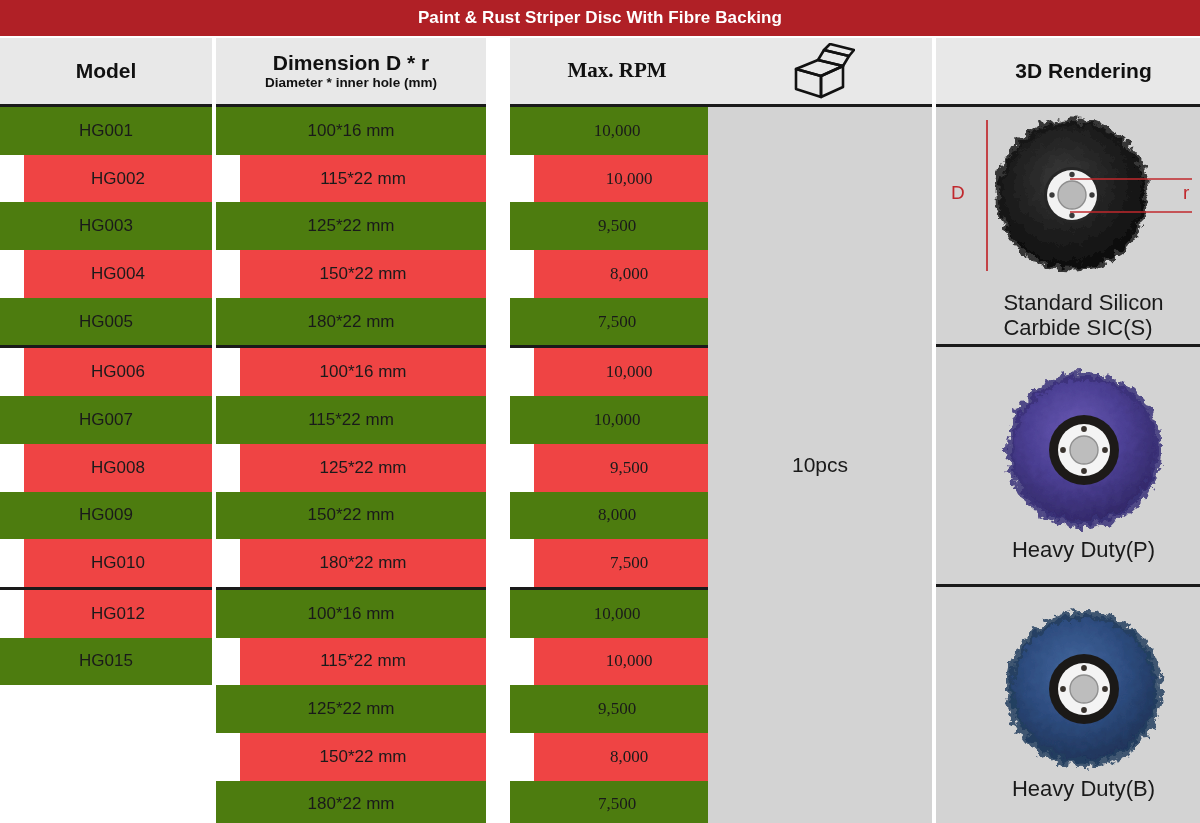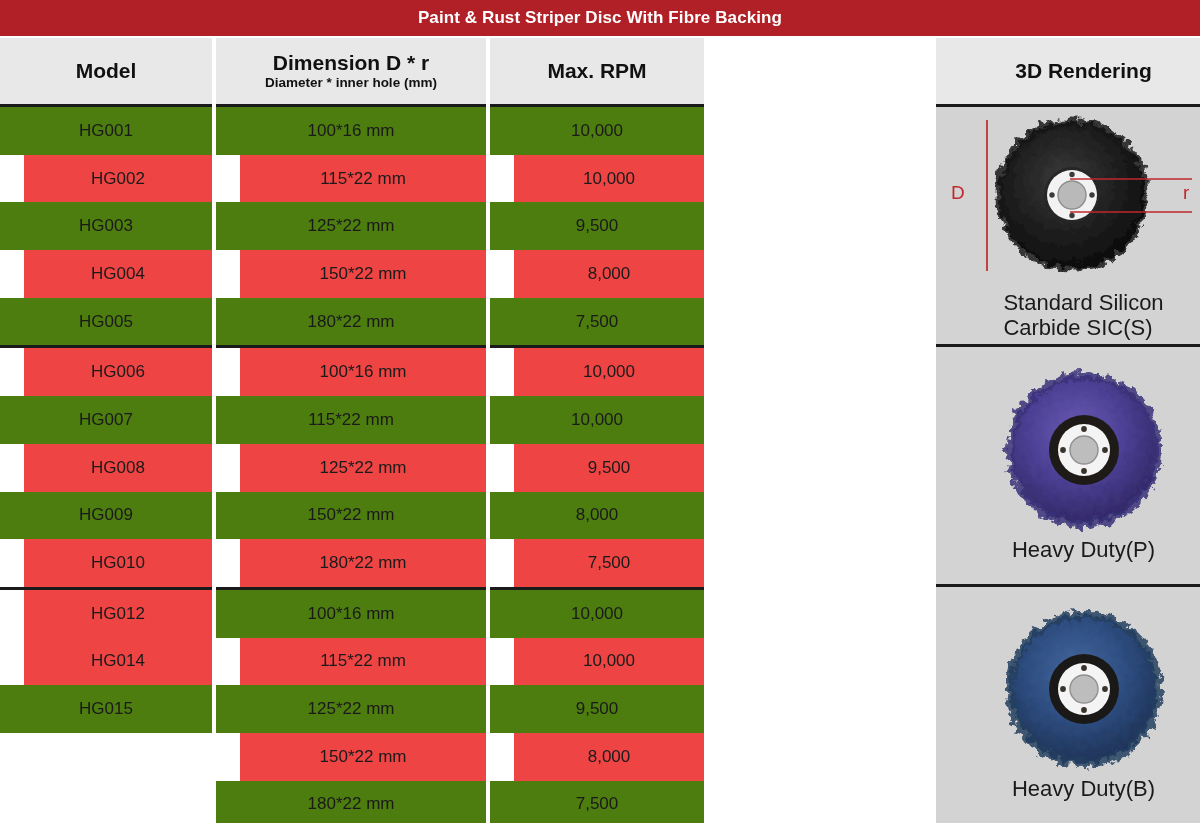--- a/index.html
+++ b/index.html
@@ -39,21 +39,21 @@
   
   .col {
     position: absolute;
     top: 38px;
     bottom: 0;
     background: #ffffff;
     overflow: hidden;
   }
   .col-model     { left: 0px;   width: 212px; }
   .col-dim       { left: 216px; width: 270px; }
-  .col-rpm       { left: 490px; width: 214px; }
+  .col-rpm       { left: 510px; width: 214px; font-family: Liberation Serif, serif; }
   .col-pack      { left: 708px; width: 224px; }
   .col-render    { left: 936px; width: 264px; padding-left: 31px; }
 
   
   .hcell {
     position: absolute;
     left: 0; right: 0; top: 0;
     height: 66px;
     background: #e8e8e8;
     display: flex;
@@ -214,23 +214,20 @@
         <div class="row shade-dark">
           <span>HG009</span>
         </div>
         <div class="row shade-light">
           <span>HG010</span>
         </div>
         <div class="grouprule"></div>
         <div class="row shade-light">
           <span>HG012</span>
         </div>
-        <div class="row shade-light">
-          <span>HG014</span>
-        </div>
         <div class="row shade-dark">
           <span>HG015</span>
         </div>
       </div>
   </div>
 
   <div class="col col-dim">
     <div class="hcell">
       <div class="h-main">Dimension D * r</div>
       <div class="h-sub">Diameter * inner hole (mm)</div>
@@ -336,20 +333,42 @@
         </div>
         <div class="row shade-light">
           <span>8,000</span>
         </div>
         <div class="row shade-dark">
           <span>7,500</span>
         </div>
       </div>
   </div>
 
+  <div class="col col-pack">
+    <div class="hcell">
+      <div class="box-icon-wrap">
+        <svg width="70" height="56" viewBox="0 0 70 56" fill="none" stroke="#111111" stroke-width="2.6" stroke-linejoin="round" stroke-linecap="round">
+
+          <path d="M11 26 L11 46 L36 54 L36 33 Z"></path>
+
+          <path d="M36 33 L36 54 L58 44 L58 23 Z"></path>
+
+          <path d="M11 26 L33 17 L58 23 L36 33 Z"></path>
+
+          <path d="M33 17 L39 7 L64 13 L58 23 Z"></path>
+
+          <path d="M39 7 L45 1 L69 7 L64 13 Z"></path>
+        </svg>
+      </div>
+    </div>
+    <div class="hrule"></div>
+    <div class="pack-body">
+      <div class="pack-qty">10pcs</div>
+    </div>
+  </div>
 
   <div class="col col-render">
     <div class="hcell">
       <div class="h-main">3D Rendering</div>
     </div>
     <div class="hrule"></div>
     <div class="render-body">
 
       <div class="render-cell c1">
         <svg class="disc-svg" width="264" height="178" viewBox="0 0 264 178">

